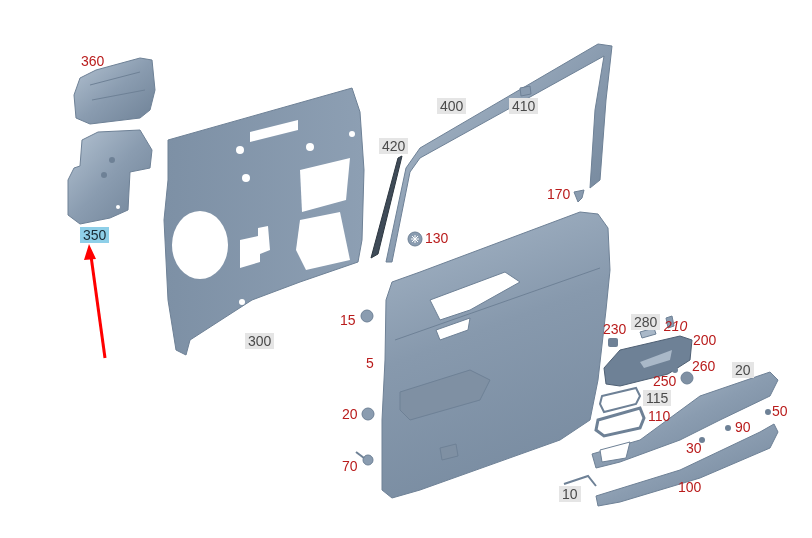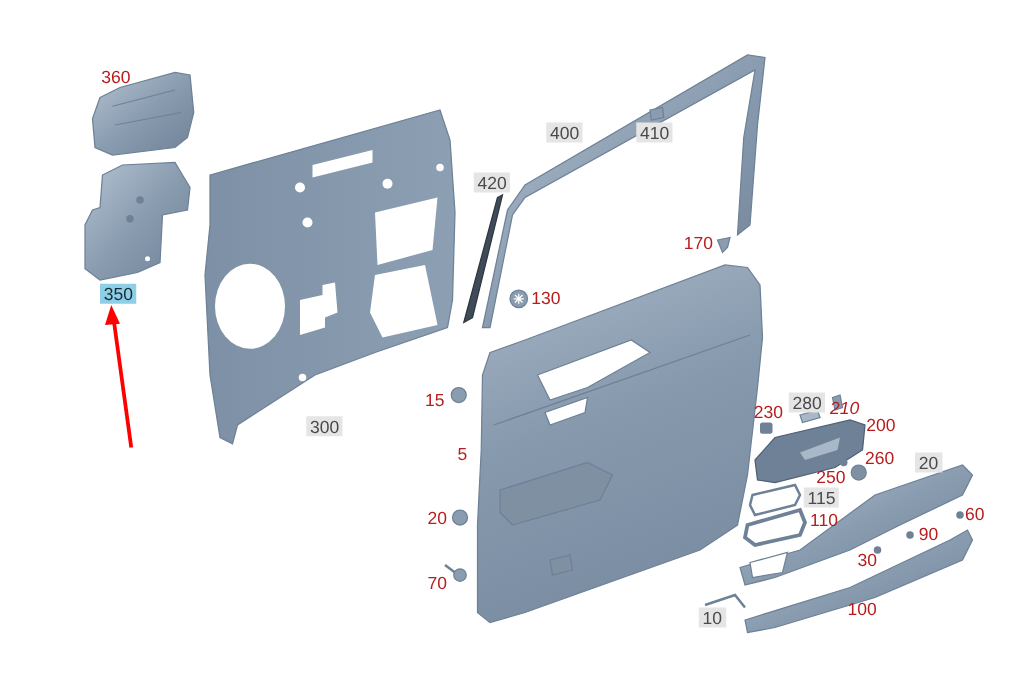--- a/index.html
+++ b/index.html
@@ -175,18 +175,18 @@
     <span class="label" style="left: 342px; top: 458px;">70</span>
     <span class="label" style="left: 664px; top: 318px; font-style: italic;">210</span>
     <span class="label boxed" style="left: 631px; top: 314px;">280</span>
     <span class="label" style="left: 603px; top: 321px; text-align: center;">230</span>
     <span class="label" style="left: 693px; top: 332px;">200</span>
     <span class="label" style="left: 692px; top: 358px;">260</span>
     <span class="label boxed" style="left: 732px; top: 362px;">20</span>
     <span class="label" style="left: 653px; top: 373px;">250</span>
     <span class="label boxed" style="left: 643px; top: 390px;">115</span>
     <span class="label" style="left: 648px; top: 408px;">110</span>
-    <span class="label" style="left: 772px; top: 403px;">60</span>
+    <span class="label" style="left: 772px; top: 403px;">50</span>
     <span class="label" style="left: 735px; top: 419px;">90</span>
     <span class="label" style="left: 686px; top: 440px;">30</span>
     <span class="label boxed" style="left: 559px; top: 486px;">10</span>
     <span class="label" style="left: 642px; top: 479px; margin-left: 36px;">100</span>
   </div>
 
 </body></html>

